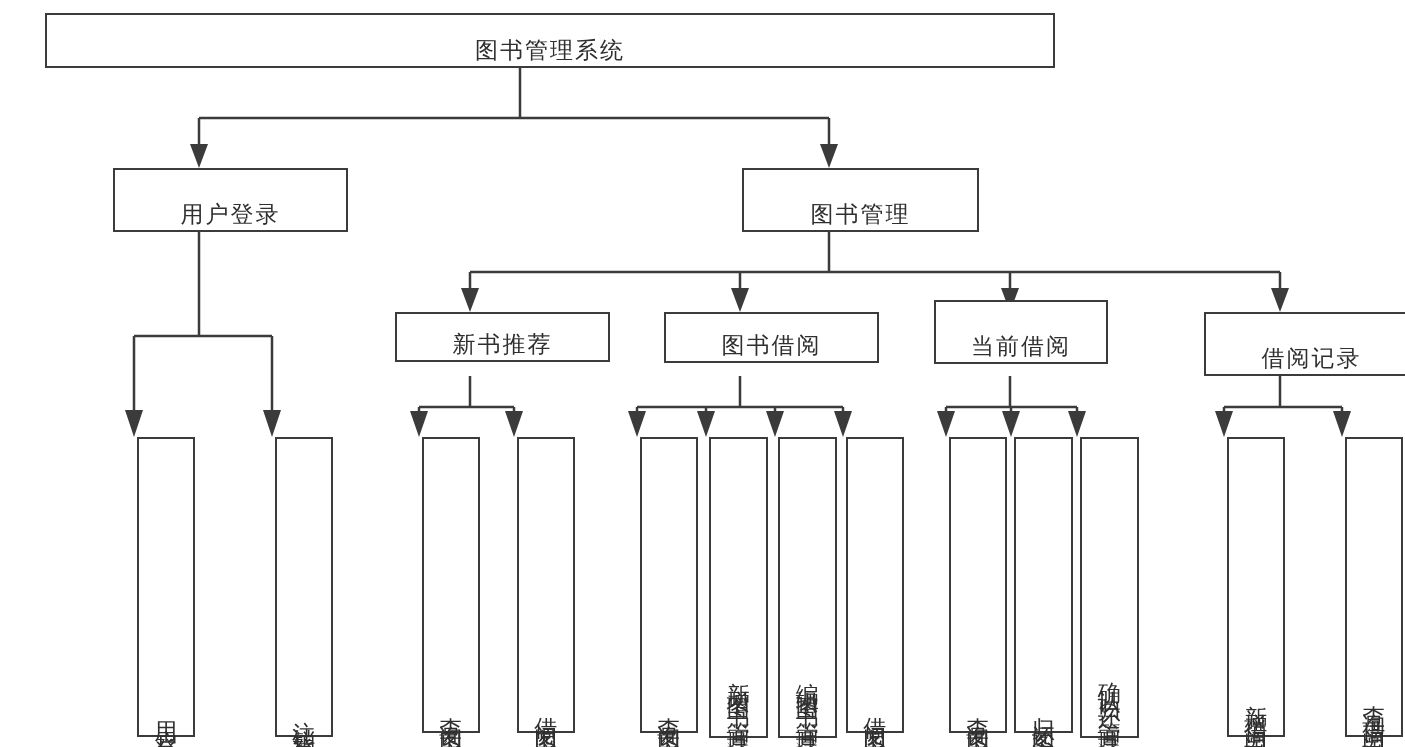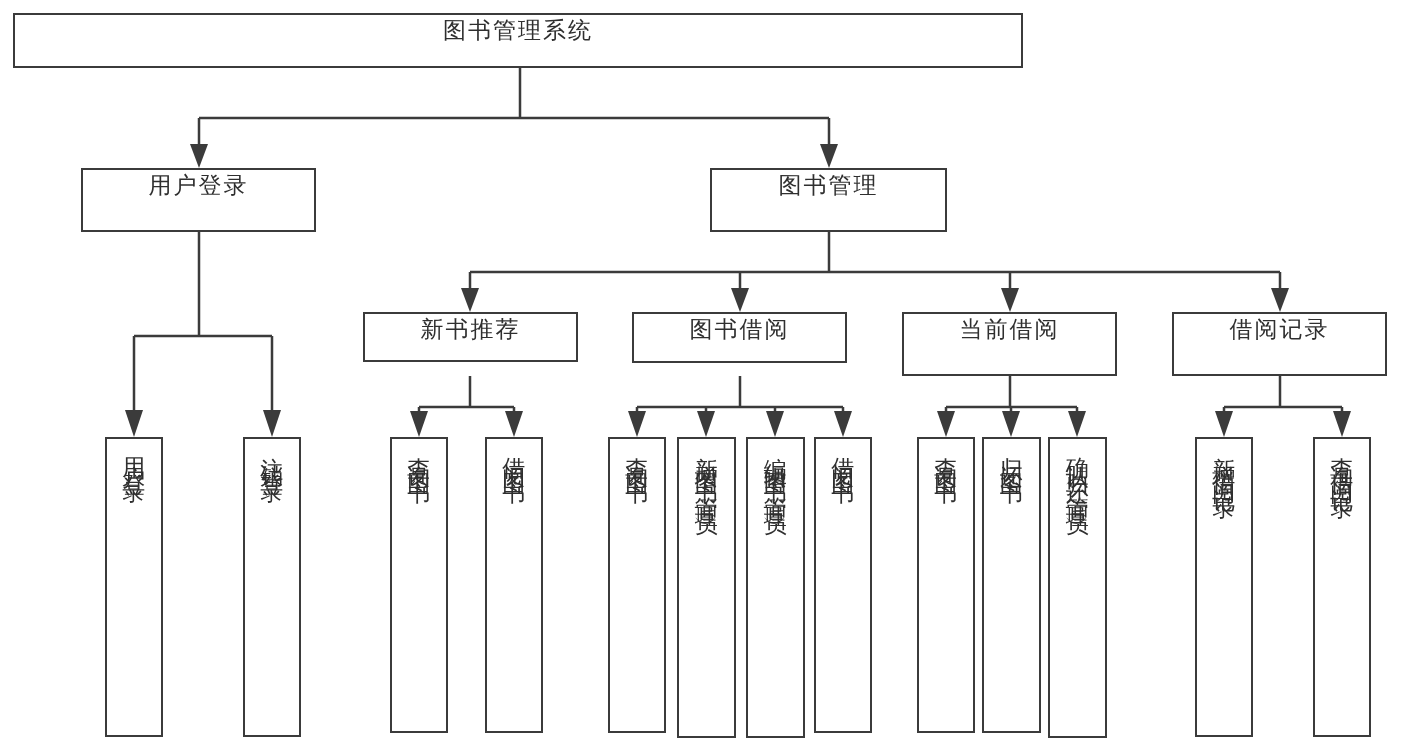--- a/index.html
+++ b/index.html
@@ -20,24 +20,25 @@
     left: 0;
     top: 0;
     z-index: 1;
   }
   .box {
     position: absolute;
     box-sizing: border-box;
     background: #ffffff;
     border: 2px solid #3b3b3b;
     display: flex;
-    align-items: flex-start;
+    align-items: flex-end;
     justify-content: center;
     color: #2f2f2f;
     z-index: 2;
+    margin-left: 32px;
   }
   .h-label {
     font-size: 23px;
     letter-spacing: 2px;
     white-space: nowrap;
     color: #2f2f2f;
   }
   .v-label {
     writing-mode: vertical-rl;
     text-orientation: mixed;
@@ -121,21 +122,21 @@
   <div class="box" style="left:710px; top:168px; width:237px; height:64px;font-family:Liberation Mono, monospace;">
     <span class="h-label">图书管理</span>
   </div>
 
   <div class="box" style="left:363px; top:312px; width:215px; height:50px;">
     <span class="h-label">新书推荐</span>
   </div>
   <div class="box" style="left:632px; top:312px; width:215px; height:51px;">
     <span class="h-label">图书借阅</span>
   </div>
-  <div class="box" style="left:902px; top:312px; width:215px; height:64px;">
+  <div class="box" style="left:902px; top:300px; width:174px; height:64px;">
     <span class="h-label">当前借阅</span>
   </div>
   <div class="box" style="left:1172px; top:312px; width:215px; height:64px;">
     <span class="h-label">借阅记录</span>
   </div>
 
   <div class="box" style="left:105px; top:437px; width:58px; height:300px;">
     <span class="v-label">用户登录</span>
   </div>
   <div class="box" style="left:243px; top:437px; width:58px; height:300px;">

